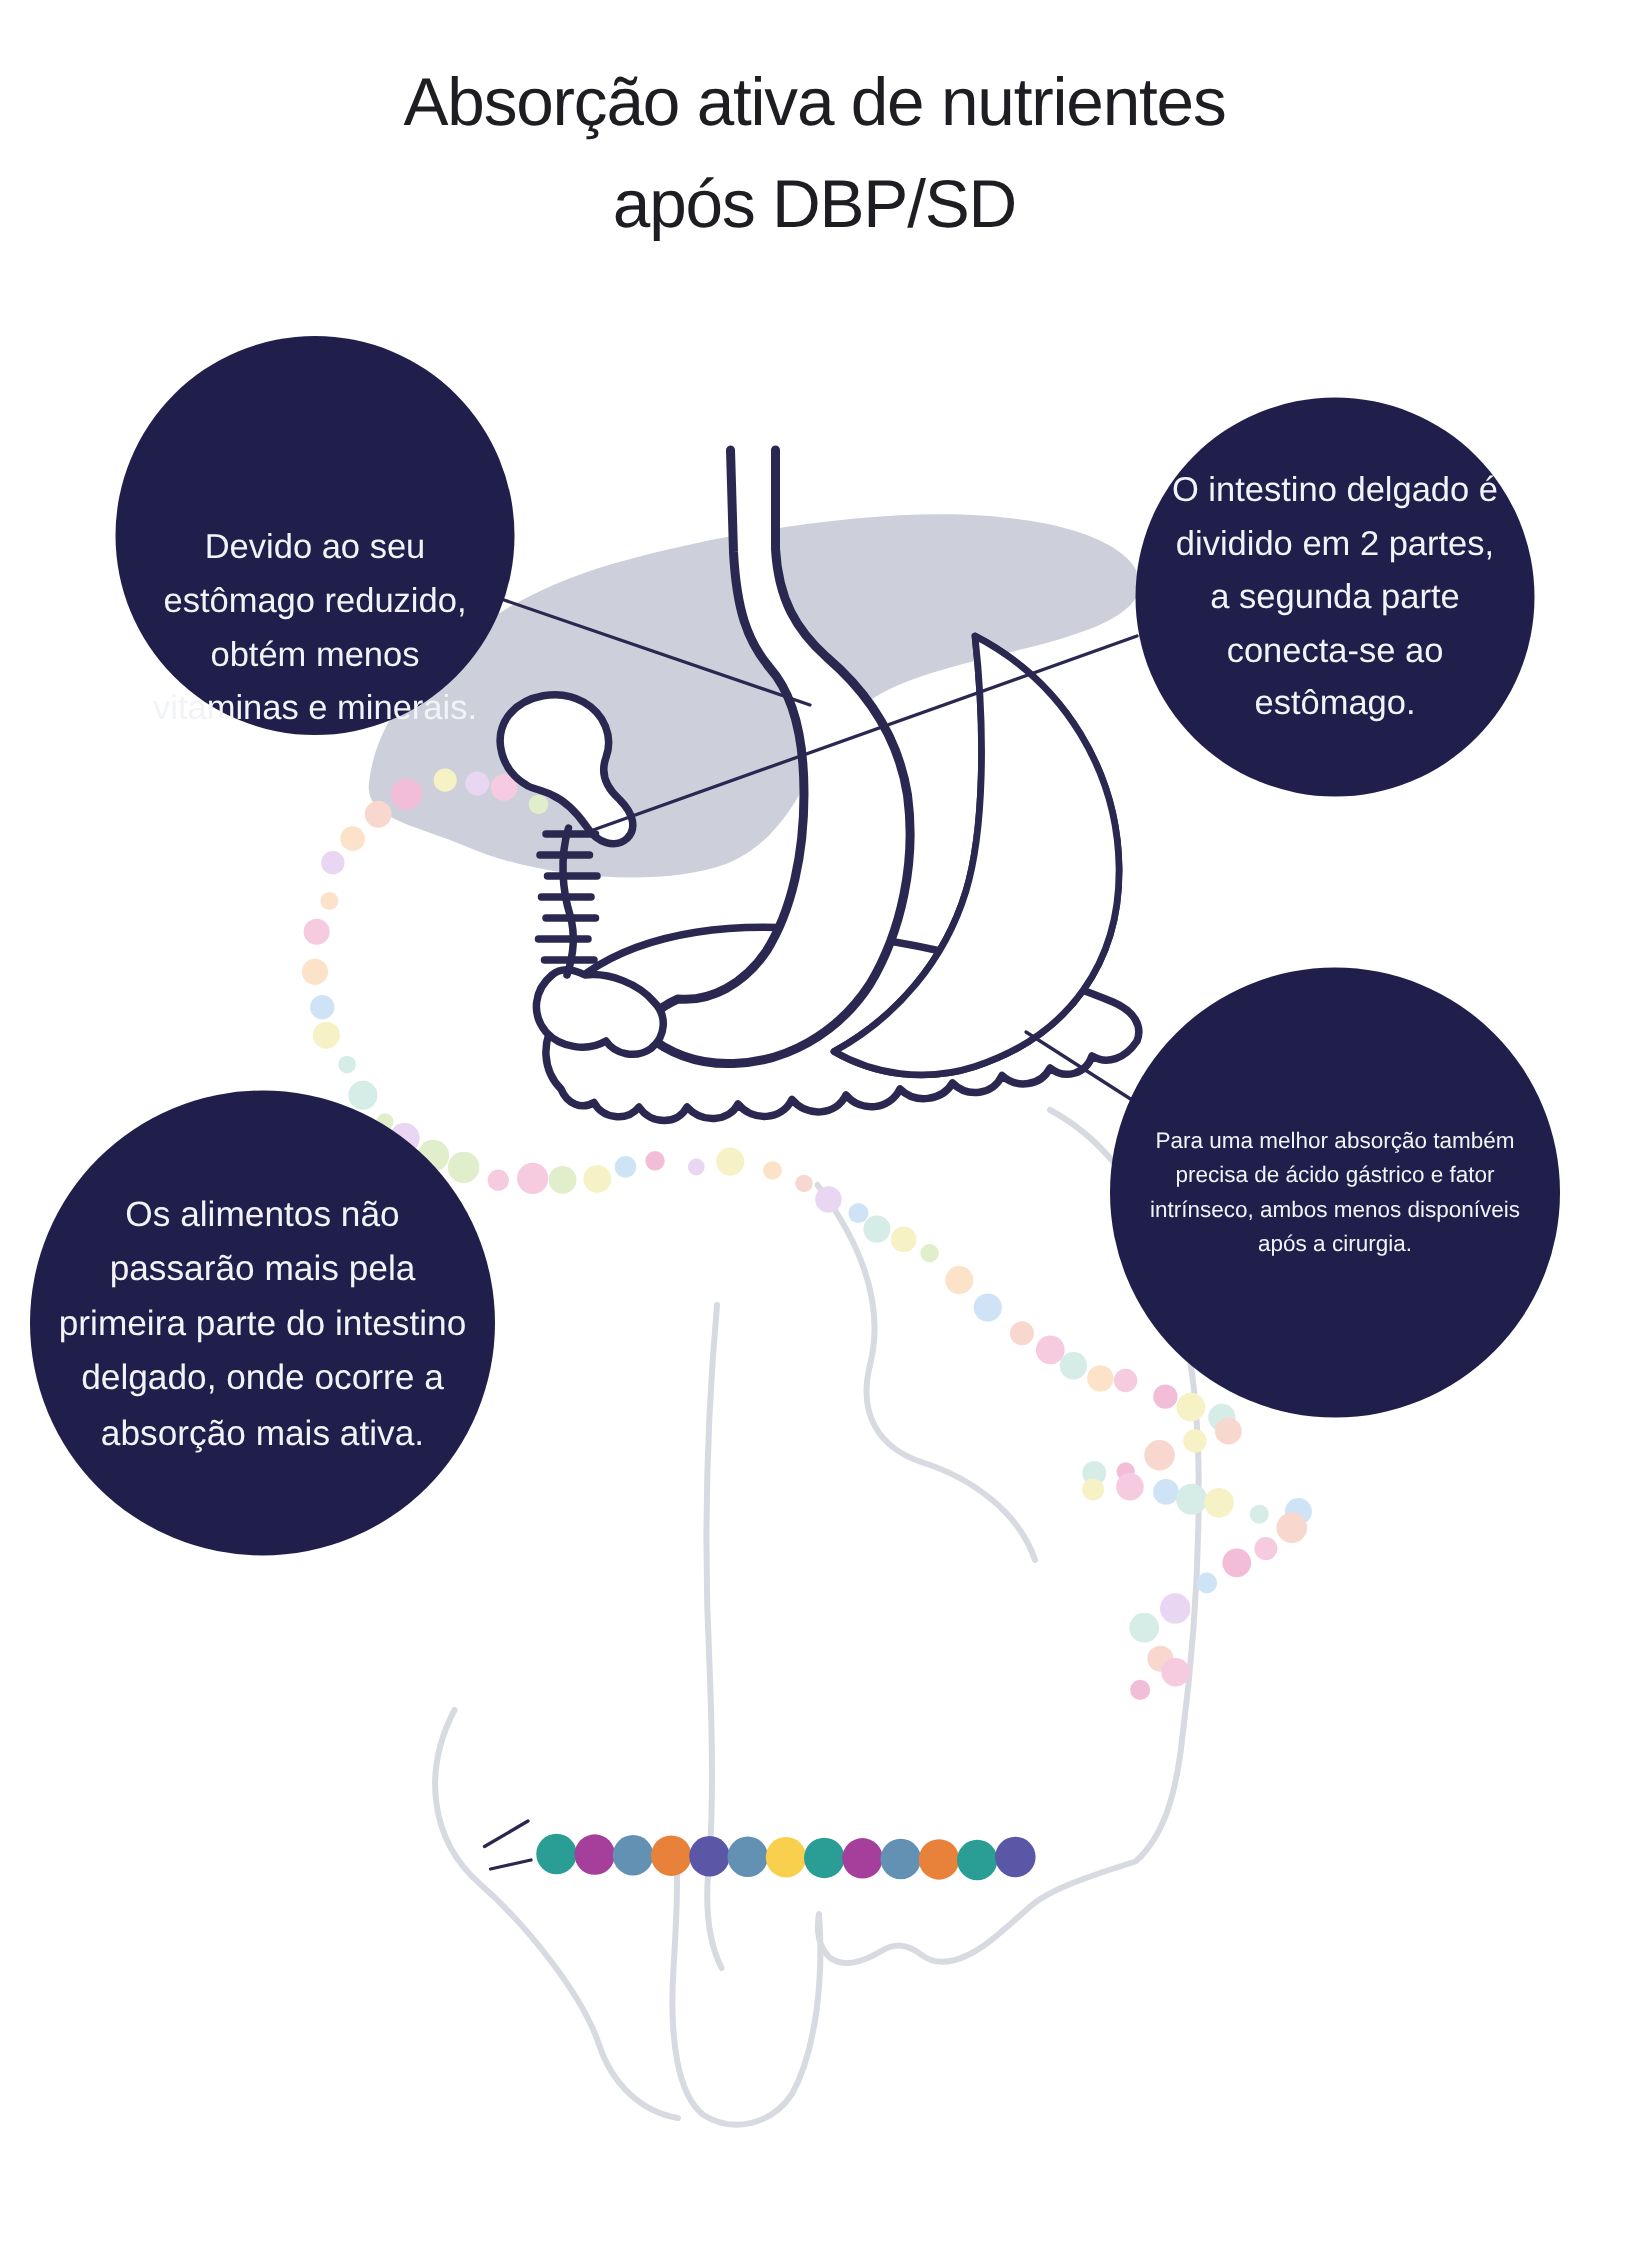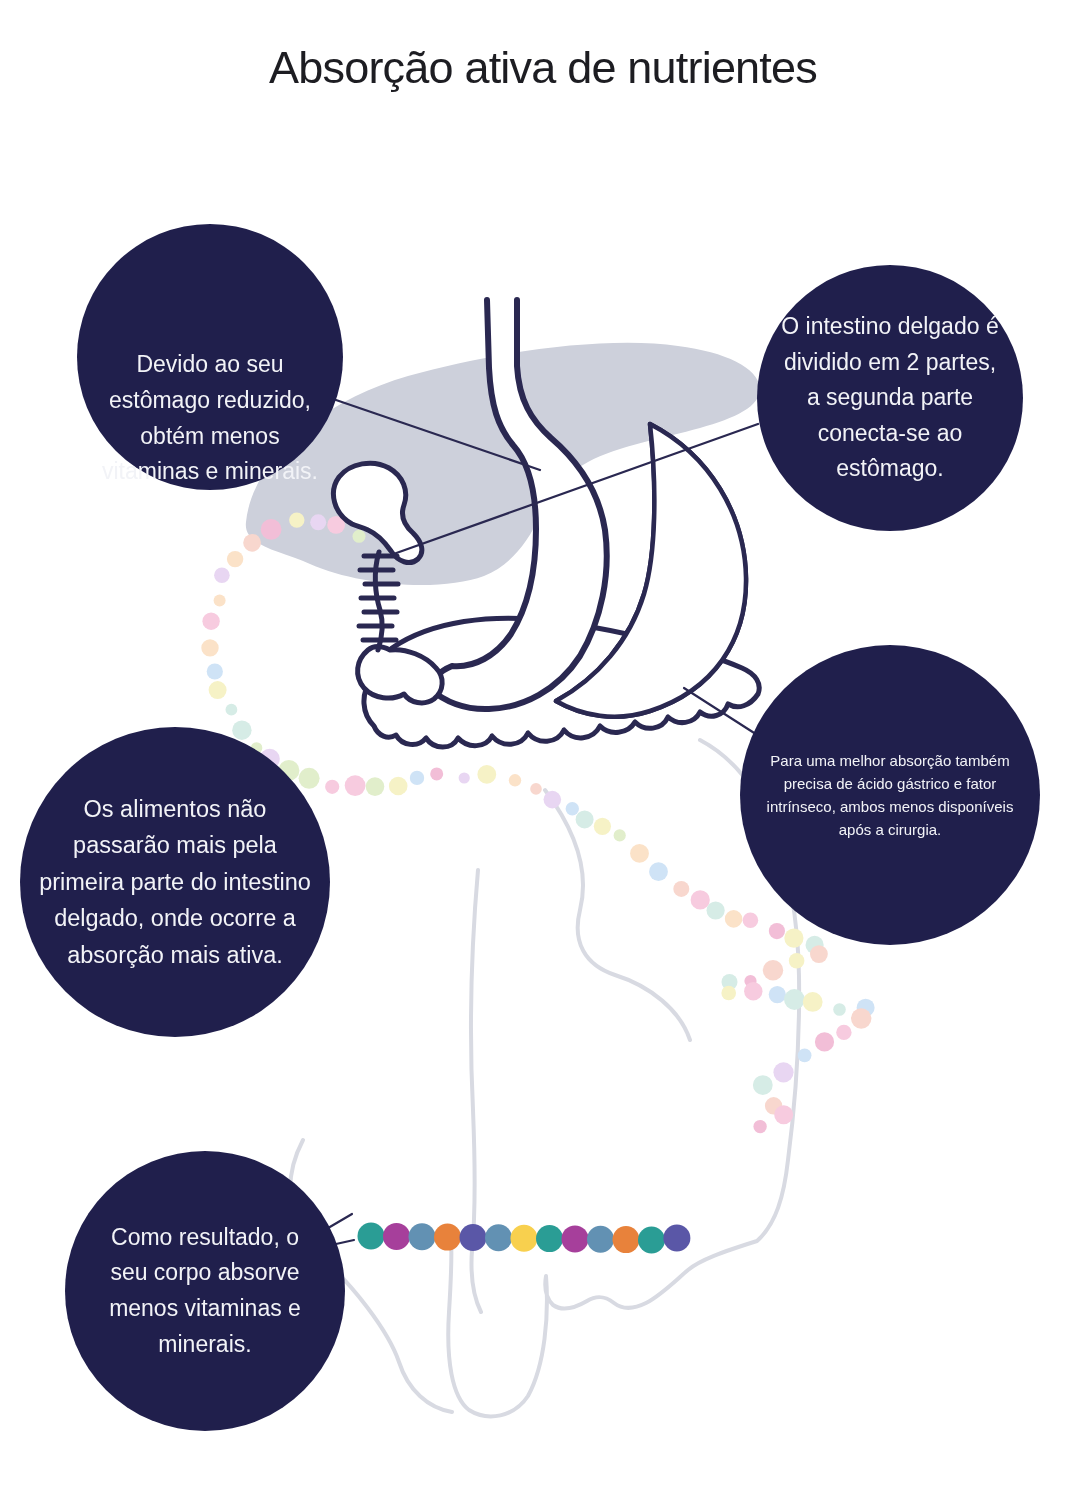--- a/index.html
+++ b/index.html
@@ -222,31 +222,29 @@
       <path class="connector" d="M 336,400 L 540,470"></path>
       <path class="connector" d="M 758,424 L 388,556"></path>
       <path class="connector" d="M 762,738 L 684,688"></path>
       <path class="connector" d="M 323,1231 L 352,1214"></path>
       <path class="connector" d="M 327,1246 L 354,1240"></path>
     </g>
   </svg>
 
   <div class="title">
     <span class="tline">Absorção ativa de nutrientes</span>
+    <span class="tline">após DBP/SD</span>
   </div>
 
   <div class="bubble b1">
     <p>Devido ao seu estômago reduzido, obtém menos vitaminas e minerais.</p>
   </div>
   <div class="bubble b2">
     <p>O intestino delgado é dividido em 2 partes, a segunda parte conecta-se ao estômago.</p>
   </div>
   <div class="bubble b3">
     <p>Os alimentos não passarão mais pela primeira parte do intestino delgado, onde ocorre a absorção mais ativa.</p>
   </div>
   <div class="bubble b4">
     <p>Para uma melhor absorção também precisa de ácido gástrico e fator intrínseco, ambos menos disponíveis após a cirurgia.</p>
   </div>
-  <div class="bubble b5">
-    <p>Como resultado, o seu corpo absorve menos vitaminas e minerais.</p>
-  </div>
 
 </div>
 
 </body></html>

